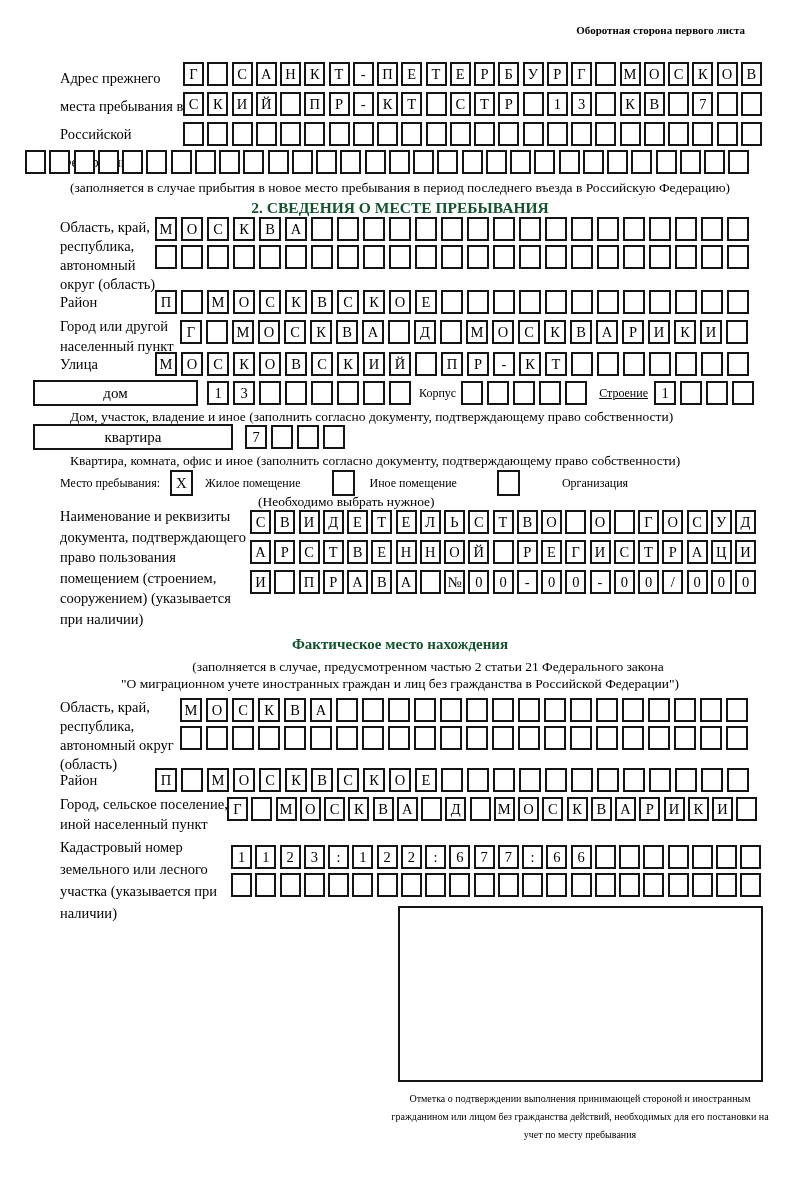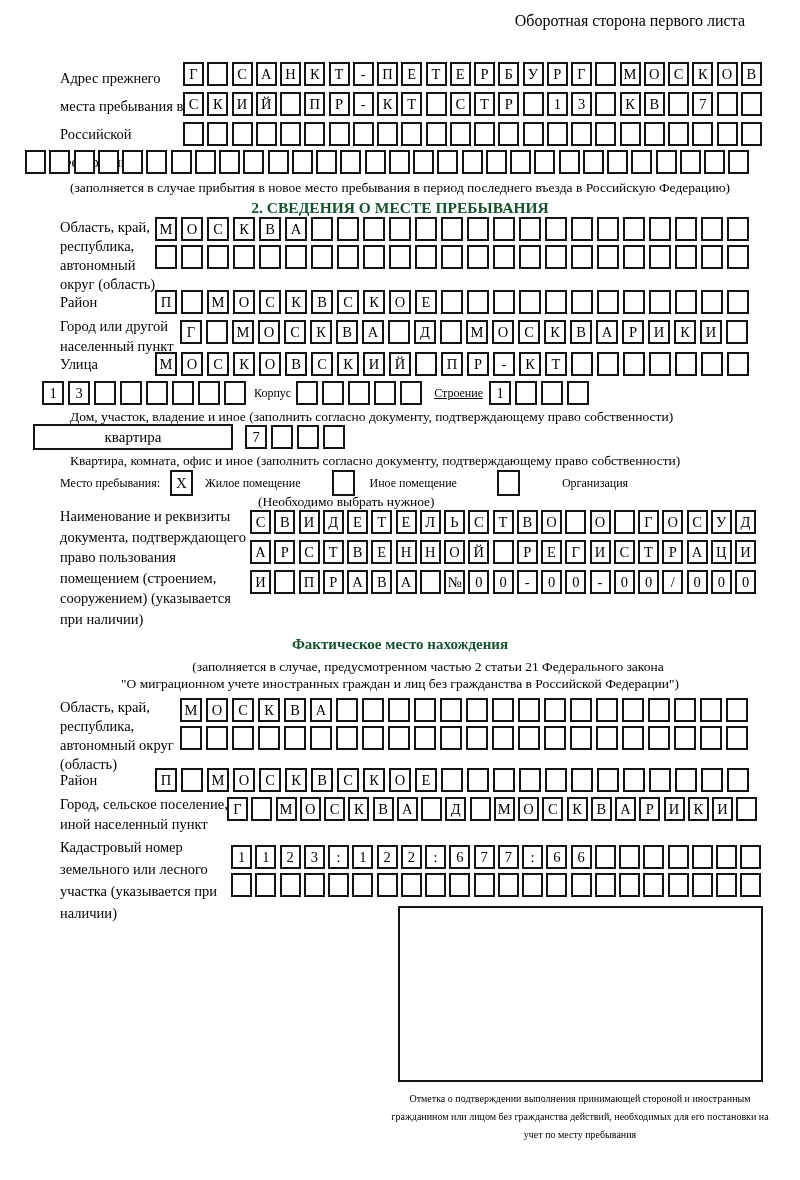--- a/index.html
+++ b/index.html
@@ -30,21 +30,21 @@
   .inline-lbl{font-size:12px;line-height:26px;white-space:nowrap;}
   .flexrow{display:flex;align-items:center;}
   .stamp-box{box-sizing:border-box;border:2px solid #141414;background:#fff;}
   .center{text-align:center;}
 </style>
 </head>
 <body>
 
 <div class="page">
 
-  <div class="abs" style="top:12px;right:55px;font-size:16px;">Оборотная сторона первого листа</div>
+  <div class="abs" style="top:24px;right:55px;font-size:11px;font-weight:bold;">Оборотная сторона первого листа</div>
 
   <div class="abs lbl" style="left:60px;top:64px;width:132px;line-height:28px;">Адрес прежнего места пребывания в Российской Федерации</div>
   <div class="abs cellrow row-a" style="left:183px;top:62px;">
       <span class="cell">Г</span>
       <span class="cell"></span>
       <span class="cell">С</span>
       <span class="cell">А</span>
       <span class="cell">Н</span>
       <span class="cell">К</span>
       <span class="cell">Т</span>
@@ -280,20 +280,21 @@
       <span class="cell"></span>
       <span class="cell"></span>
       <span class="cell"></span>
       <span class="cell"></span>
       <span class="cell"></span>
       <span class="cell"></span>
       <span class="cell"></span>
     </div>
 
   <div class="abs flexrow" style="left:33px;top:380px;">
+    <span class="widebox" style="width:165px;">дом</span>
     <span class="cellrow row-b" style="margin-left:9px;">
         <span class="cell">1</span>
         <span class="cell">3</span>
         <span class="cell"></span>
         <span class="cell"></span>
         <span class="cell"></span>
         <span class="cell"></span>
         <span class="cell"></span>
         <span class="cell"></span>
       </span>

